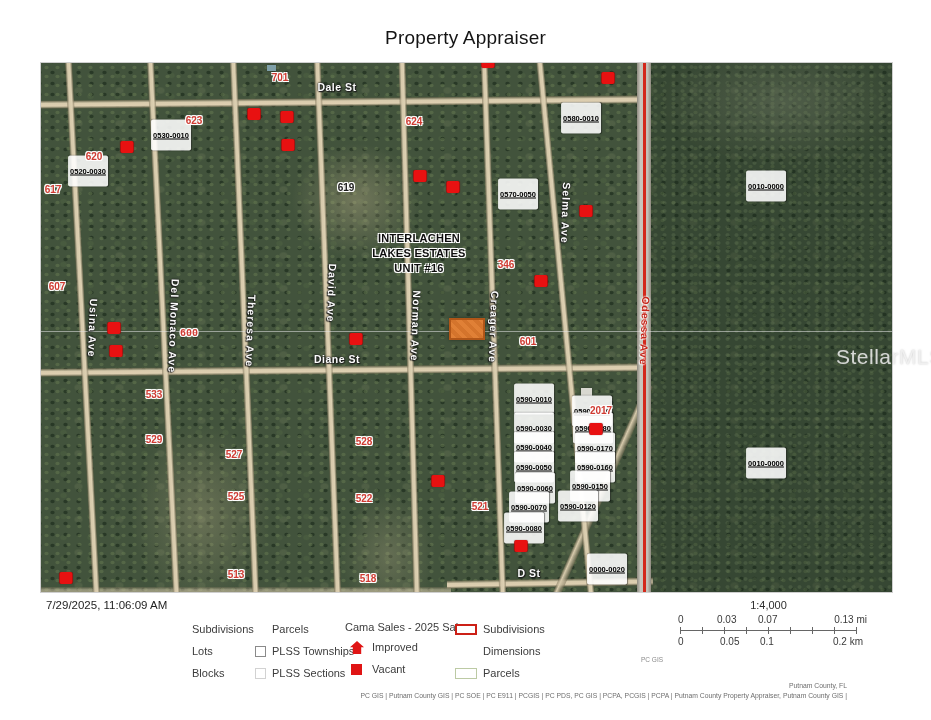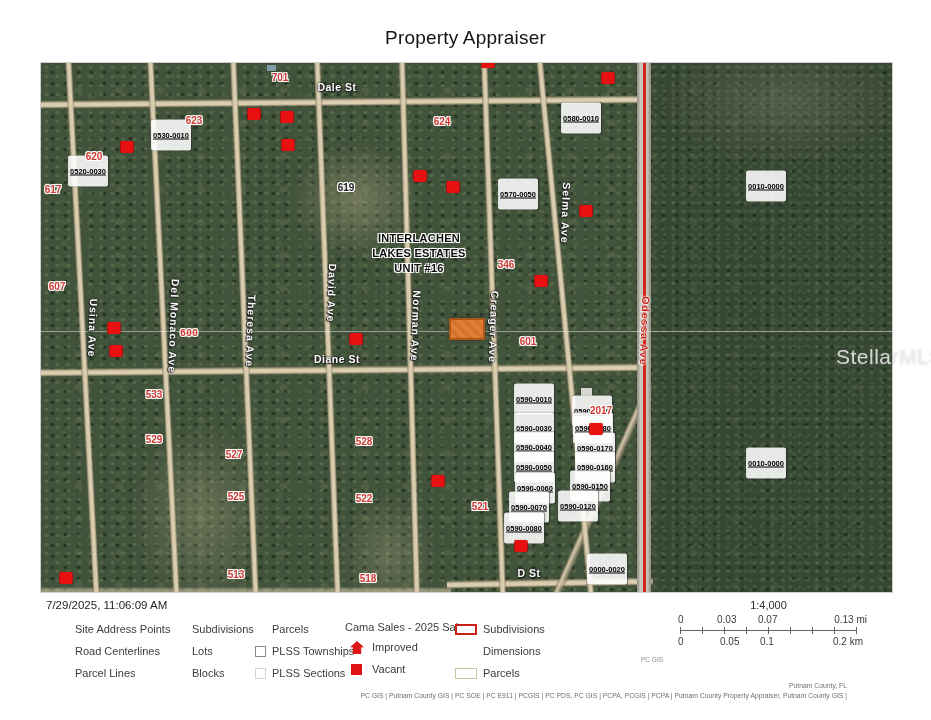--- a/index.html
+++ b/index.html
@@ -168,21 +168,21 @@
         <span class="parcel" style="position: absolute; left: 494px; top: 425px;">0590-0060</span>
         <span class="parcel" style="position: absolute; left: 549px; top: 423px;">0590-0150</span>
         <span class="parcel" style="position: absolute; left: 488px; top: 444px;">0590-0070</span>
         <span class="parcel" style="position: absolute; left: 537px; top: 443px;">0590-0120</span>
         <span class="parcel" style="position: absolute; left: 483px; top: 465px;">0590-0080</span>
         <span class="parcel" style="position: absolute; left: 566px; top: 506px;">0000-0020</span>
         <span class="parcel" style="position: absolute; left: 725px; top: 123px;">0010-0000</span>
         <span class="parcel" style="position: absolute; left: 725px; top: 400px;">0010-0000</span>
         <span class="addr" style="position: absolute; left: 239px; top: 14px;">701</span>
         <span class="addr" style="position: absolute; left: 153px; top: 57px;">623</span>
-        <span class="addr" style="position: absolute; left: 373px; top: 58px; margin-left: 28px;">624</span>
+        <span class="addr" style="position: absolute; left: 373px; top: 58px;">624</span>
         <span class="addr" style="position: absolute; left: 53px; top: 93px;">620</span>
         <span class="addr" style="position: absolute; left: 12px; top: 126px;">617</span>
         <span class="addr blk" style="position: absolute; left: 305px; top: 124px;">619</span>
         <span class="addr" style="position: absolute; left: 16px; top: 223px;">607</span>
         <span class="addr" style="position: absolute; left: 148px; top: 270px; font-family: Liberation Mono, monospace;">600</span>
         <span class="addr" style="position: absolute; left: 465px; top: 201px;">346</span>
         <span class="addr" style="position: absolute; left: 487px; top: 278px;">601</span>
         <span class="addr" style="position: absolute; left: 560px; top: 347px;">2017</span>
         <span class="addr" style="position: absolute; left: 113px; top: 331px;">533</span>
         <span class="addr" style="position: absolute; left: 113px; top: 376px;">529</span>
@@ -210,31 +210,20 @@
         <div class="marker" style="position: absolute; left: 397px; top: 418px;"></div>
         <div class="marker" style="position: absolute; left: 480px; top: 483px;"></div>
         <div class="marker" style="position: absolute; left: 25px; top: 515px;"></div>
       </div>
   </div>
 
   <div class="watermark">StellarMLS</div>
 
   <div class="timestamp">7/29/2025, 11:06:09 AM</div>
 
-  <div class="legend lc1">
-    <div class="lrow">
-        <span>Site Address Points</span>
-      </div>
-    <div class="lrow">
-        <span>Road Centerlines</span>
-      </div>
-    <div class="lrow">
-        <span>Parcel Lines</span>
-      </div>
-  </div>
 
   <div class="legend lc2">
     <div class="lrow">
         <span>Subdivisions</span>
       </div>
     <div class="lrow">
         <span>Lots</span>
       </div>
     <div class="lrow">
         <span>Blocks</span>

